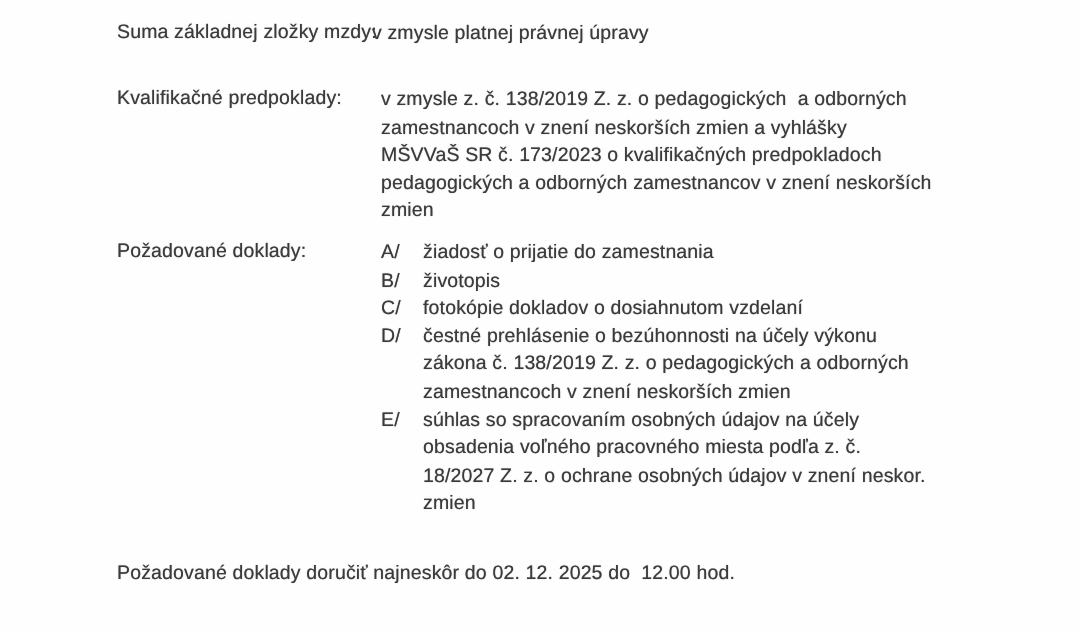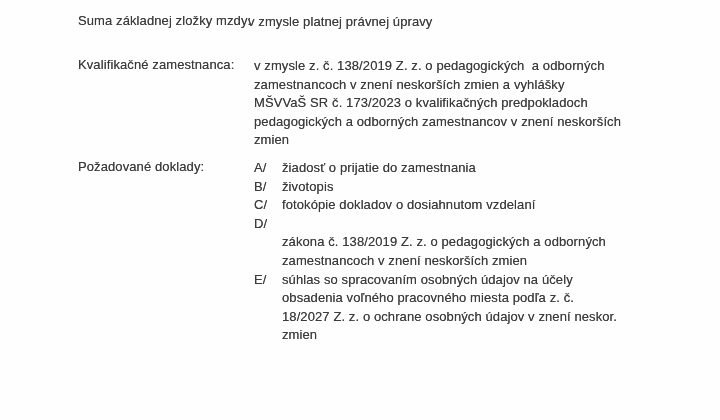--- a/index.html
+++ b/index.html
@@ -70,21 +70,21 @@
 <div class="doc">
 
   <div class="row row-salary" id="row-salary">
     <div class="label">Suma základnej zložky mzdy:</div>
     <div class="value">
       <div class="line">v zmysle platnej právnej úpravy</div>
     </div>
   </div>
 
   <div class="row" id="row-qualifications">
-    <div class="label">Kvalifikačné zamestnanca:</div>
+    <div class="label">Kvalifikačné predpoklady:</div>
     <div class="value">
       <div class="line">v zmysle z. č. 138/2019 Z. z. o pedagogických  a odborných</div>
       <div class="line">zamestnancoch v znení neskorších zmien a vyhlášky</div>
       <div class="line">MŠVVaŠ SR č. 173/2023 o kvalifikačných predpokladoch</div>
       <div class="line">pedagogických a odborných zamestnancov v znení neskorších</div>
       <div class="line">zmien</div>
     </div>
   </div>
 
   <div class="row" id="row-documents">
@@ -108,34 +108,36 @@
       <div class="item">
         <div class="item-line">
           <span class="item-letter">C/</span>
           <span class="item-text">fotokópie dokladov o dosiahnutom vzdelaní</span>
         </div>
       </div>
 
       <div class="item">
         <div class="item-line">
           <span class="item-letter">D/</span>
+          <span class="item-text">čestné prehlásenie o bezúhonnosti na účely výkonu</span>
         </div>
         <div class="cont">zákona č. 138/2019 Z. z. o pedagogických a odborných</div>
         <div class="cont">zamestnancoch v znení neskorších zmien</div>
       </div>
 
       <div class="item">
         <div class="item-line">
           <span class="item-letter">E/</span>
           <span class="item-text">súhlas so spracovaním osobných údajov na účely</span>
         </div>
         <div class="cont">obsadenia voľného pracovného miesta podľa z. č.</div>
         <div class="cont">18/2027 Z. z. o ochrane osobných údajov v znení neskor.</div>
         <div class="cont">zmien</div>
       </div>
 
     </div>
   </div>
 
   <div class="footer">
+    <div class="line">Požadované doklady doručiť najneskôr do 02. 12. 2025 do  12.00 hod.</div>
   </div>
 
 </div>
 
 </body></html>

